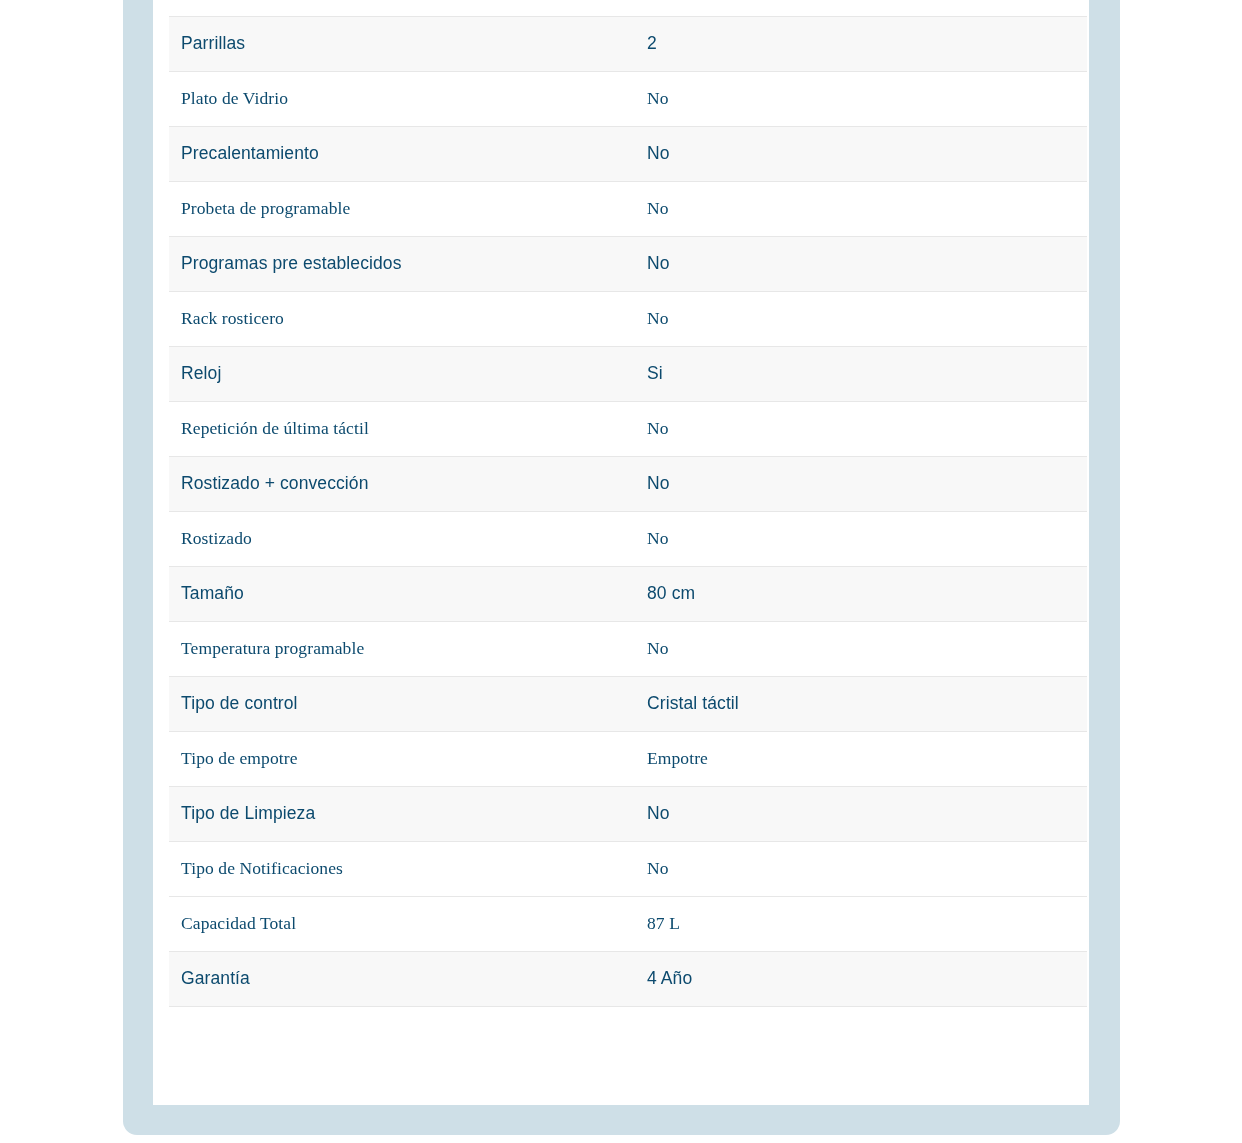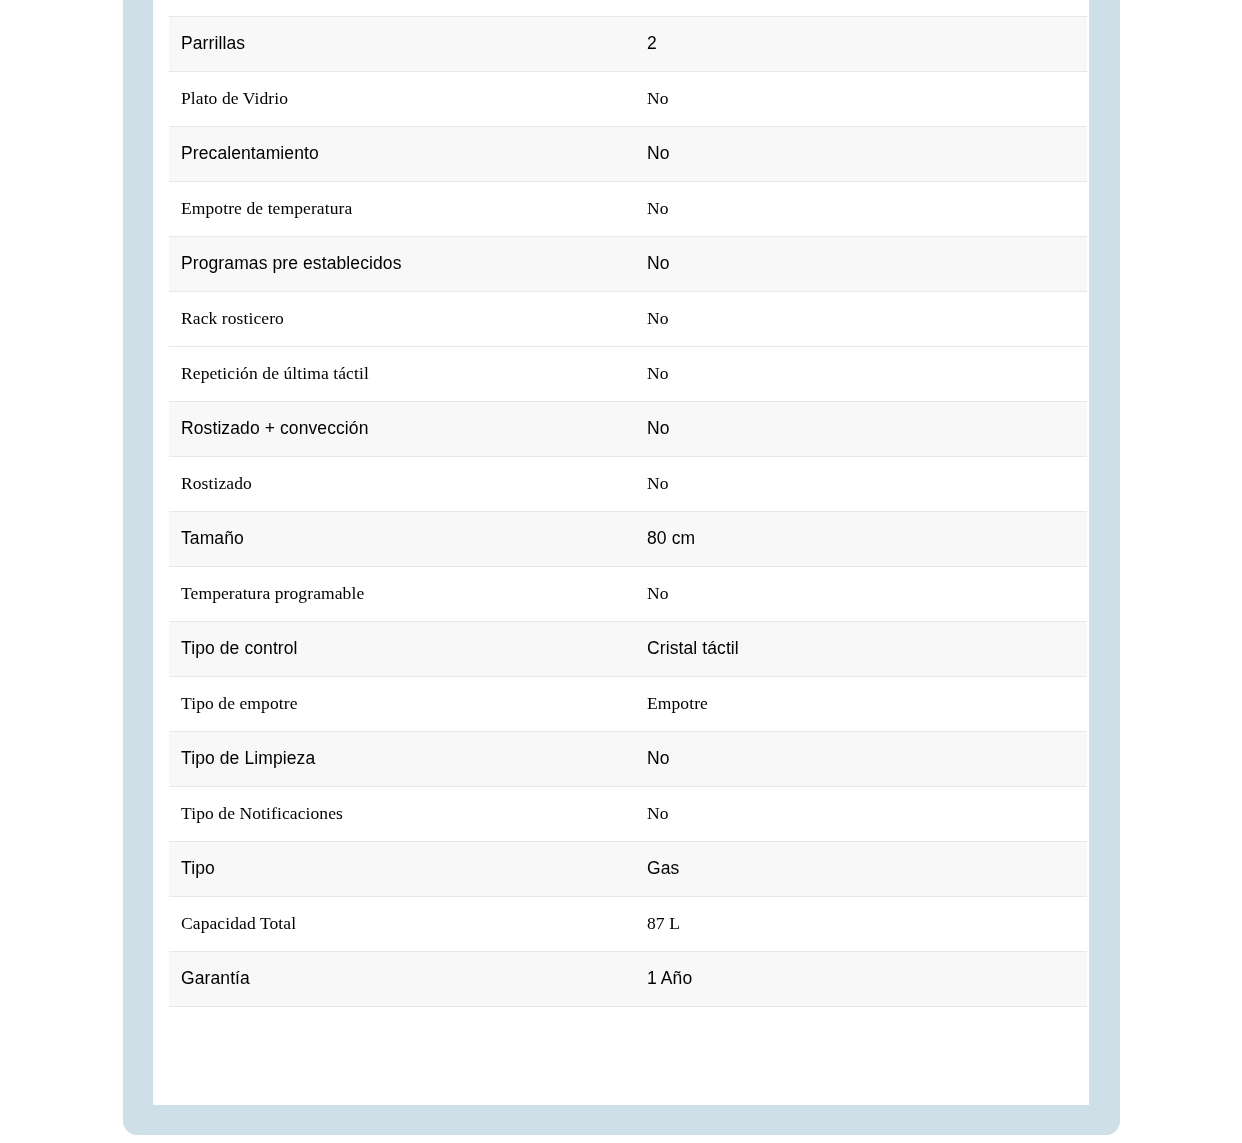--- a/index.html
+++ b/index.html
@@ -57,21 +57,21 @@
   #spec-table tr.plain {
     background: #ffffff;
     font-family: Liberation Serif, serif;
   }
 
   #spec-table td {
     border-top: 1px solid #e7e7e7;
     border-bottom: 1px solid #e7e7e7;
     padding: 0 0 0 12px;
     font-size: 17.5px;
-    color: #000000;
+    color: #0c4a6e;
     font-weight: 400;
     vertical-align: middle;
     line-height: 1.25;
     letter-spacing: 0.1px;
   }
 
   #spec-table td.spec-name {
     width: 464px;
   }
   #spec-table td.spec-value {
@@ -96,30 +96,34 @@
           </tr>
           <tr class="plain">
             <td class="spec-name">Plato de Vidrio</td>
             <td class="spec-value">No</td>
           </tr>
           <tr class="striped">
             <td class="spec-name">Precalentamiento</td>
             <td class="spec-value">No</td>
           </tr>
           <tr class="plain">
-            <td class="spec-name">Empotre de temperatura</td>
+            <td class="spec-name">Probeta de programable</td>
             <td class="spec-value">No</td>
           </tr>
           <tr class="striped">
             <td class="spec-name">Programas pre establecidos</td>
             <td class="spec-value">No</td>
           </tr>
           <tr class="plain">
             <td class="spec-name">Rack rosticero</td>
             <td class="spec-value">No</td>
+          </tr>
+          <tr class="striped">
+            <td class="spec-name">Reloj</td>
+            <td class="spec-value">Si</td>
           </tr>
           <tr class="plain">
             <td class="spec-name">Repetición de última táctil</td>
             <td class="spec-value">No</td>
           </tr>
           <tr class="striped">
             <td class="spec-name">Rostizado + convección</td>
             <td class="spec-value">No</td>
           </tr>
           <tr class="plain">
@@ -143,28 +147,24 @@
             <td class="spec-value">Empotre</td>
           </tr>
           <tr class="striped">
             <td class="spec-name">Tipo de Limpieza</td>
             <td class="spec-value">No</td>
           </tr>
           <tr class="plain">
             <td class="spec-name">Tipo de Notificaciones</td>
             <td class="spec-value">No</td>
           </tr>
-          <tr class="striped">
-            <td class="spec-name">Tipo</td>
-            <td class="spec-value">Gas</td>
-          </tr>
           <tr class="plain">
             <td class="spec-name">Capacidad Total</td>
             <td class="spec-value">87 L</td>
           </tr>
           <tr class="striped">
             <td class="spec-name">Garantía</td>
-            <td class="spec-value">1 Año</td>
+            <td class="spec-value">4 Año</td>
           </tr>
         </tbody>
     </table>
   </div>
 </div>
 
 </body></html>

